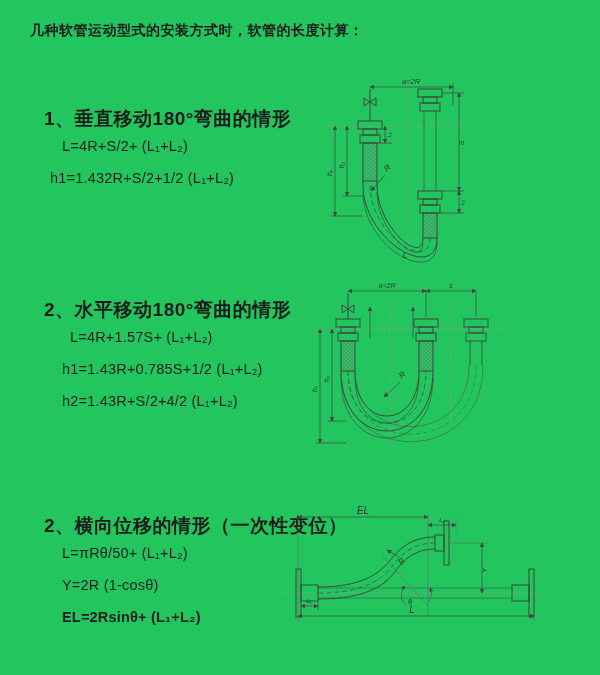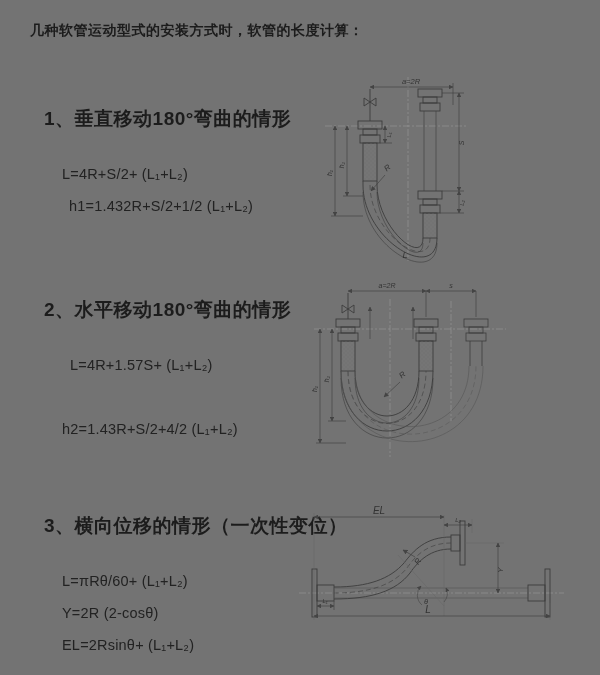--- a/index.html
+++ b/index.html
@@ -1,37 +1,37 @@
 <!DOCTYPE html>
 <html><head>
 <meta charset="utf-8">
 <style>
   html,body{margin:0;padding:0;background:#e8e8e8;}
   .page{
-    position:relative;width:600px;height:675px;background:#737373;
+    position:relative;width:600px;height:675px;background:#22c55e;
     font-family:"Liberation Sans","DejaVu Sans",sans-serif;color:#1c1c1c;
     overflow:hidden;margin:0 auto;
   }
   .doc-title{position:absolute;left:30px;top:22px;font-size:14px;font-weight:bold;letter-spacing:0.5px;}
   .sec-head{position:absolute;font-size:19px;font-weight:bold;letter-spacing:0.5px;}
-  .formula{position:absolute;font-size:14.5px;font-weight:500;letter-spacing:0.2px;color:#222;margin-top:28px;}
+  .formula{position:absolute;font-size:14.5px;font-weight:500;letter-spacing:0.2px;color:#222;}
   .diagram{position:absolute;font-style:italic;}
   svg text{fill:#333;font-family:"Liberation Sans","DejaVu Sans",sans-serif;}
   svg{display:block;}
 </style>
 </head>
 <body>
 
 <div class="page">
 
   <div class="doc-title">几种软管运动型式的安装方式时，软管的长度计算：</div>
 
   <div class="sec-head" style="left:44px;top:106px;">1、垂直移动180°弯曲的情形</div>
   <div class="formula" style="left:62px;top:138px;">L=4R+S/2+ (L₁+L₂)</div>
-  <div class="formula" style="left:69px;top:170px;">h1=1.432R+S/2+1/2 (L₁+L₂)</div>
+  <div class="formula" style="left:50px;top:170px;">h1=1.432R+S/2+1/2 (L₁+L₂)</div>
 
   <div class="diagram" style="left:313px;top:73px;width:280px;height:192px;">
     <svg width="280" height="192" viewBox="0 0 280 192">
       <defs>
         <marker id="ar1" viewBox="0 0 10 10" refX="9" refY="5" markerWidth="7" markerHeight="7" orient="auto-start-reverse">
           <path d="M0,0 L10,5 L0,10 z" fill="#444"></path>
         </marker>
         <pattern id="ht1" patternUnits="userSpaceOnUse" width="4" height="4">
           <path d="M0,4 L4,0 M0,0 L4,4" stroke="#777" stroke-width="0.5"></path>
         </pattern>
@@ -108,20 +108,21 @@
 
       <line x1="72" y1="102" x2="58" y2="118" stroke="#444" stroke-width="0.7" marker-end="url(#ar1)"></line>
       <text transform="translate(76,97) rotate(-40)" font-size="8" text-anchor="middle">R</text>
 
       <text x="92" y="185" font-size="9" text-anchor="middle">L</text>
     </svg>
   </div>
 
   <div class="sec-head" style="left:44px;top:297px;">2、水平移动180°弯曲的情形</div>
   <div class="formula" style="left:70px;top:329px;">L=4R+1.57S+ (L₁+L₂)</div>
+  <div class="formula" style="left:62px;top:361px;">h1=1.43R+0.785S+1/2 (L₁+L₂)</div>
   <div class="formula" style="left:62px;top:393px;">h2=1.43R+S/2+4/2 (L₁+L₂)</div>
 
   <div class="diagram" style="left:306px;top:281px;width:289px;height:182px;">
     <svg width="289" height="182" viewBox="0 0 289 182">
       <defs>
         <marker id="ar2" viewBox="0 0 10 10" refX="9" refY="5" markerWidth="7" markerHeight="7" orient="auto-start-reverse">
           <path d="M0,0 L10,5 L0,10 z" fill="#444"></path>
         </marker>
         <pattern id="ht2" patternUnits="userSpaceOnUse" width="4" height="4">
           <path d="M0,4 L4,0 M0,0 L4,4" stroke="#777" stroke-width="0.5"></path>
@@ -193,26 +194,26 @@
       <g stroke="#444" stroke-width="0.7" fill="none">
         <line x1="64" y1="58" x2="64" y2="26" marker-end="url(#ar2)"></line>
         <line x1="107" y1="58" x2="107" y2="26" marker-end="url(#ar2)"></line>
       </g>
 
       <line x1="94" y1="101" x2="78" y2="116" stroke="#444" stroke-width="0.7" marker-end="url(#ar2)"></line>
       <text transform="translate(98,96) rotate(-40)" font-size="8" text-anchor="middle">R</text>
     </svg>
   </div>
 
-  <div class="sec-head" style="left:44px;top:513px;">3、横向位移的情形（一次性变位）</div>
-  <div class="formula" style="left:62px;top:545px;">L=πRθ/60+ (L₁+L₂)</div>
-  <div class="formula" style="left:62px;top:577px;">Y=2R (2-cosθ)</div>
-  <div class="formula" style="left:62px;top:609px;">EL=2Rsinθ+ (L₁+L₂)</div>
-
-  <div class="diagram" style="left:296px;top:503px;width:302px;height:147px;">
+  <div class="sec-head" style="left:44px;top:513px;">2、横向位移的情形（一次性变位）</div>
+  <div class="formula" style="left:62px;top:545px;">L=πRθ/50+ (L₁+L₂)</div>
+  <div class="formula" style="left:62px;top:577px;">Y=2R (1-cosθ)</div>
+  <div class="formula" style="left:62px;top:609px;font-weight:bold;">EL=2Rsinθ+ (L₁+L₂)</div>
+
+  <div class="diagram" style="left:280px;top:503px;width:302px;height:147px;">
     <svg width="302" height="147" viewBox="0 0 302 147">
       <defs>
         <marker id="ar3" viewBox="0 0 10 10" refX="9" refY="5" markerWidth="7" markerHeight="7" orient="auto-start-reverse">
           <path d="M0,0 L10,5 L0,10 z" fill="#444"></path>
         </marker>
       </defs>
       <path d="M3,90 H268" stroke="#9a9a9a" stroke-width="0.6" stroke-dasharray="7 2 2 2" fill="none"></path>
 
       <g stroke="#3c3c3c" stroke-width="0.9" fill="none">
         <rect x="16" y="66" width="5" height="48"></rect>

